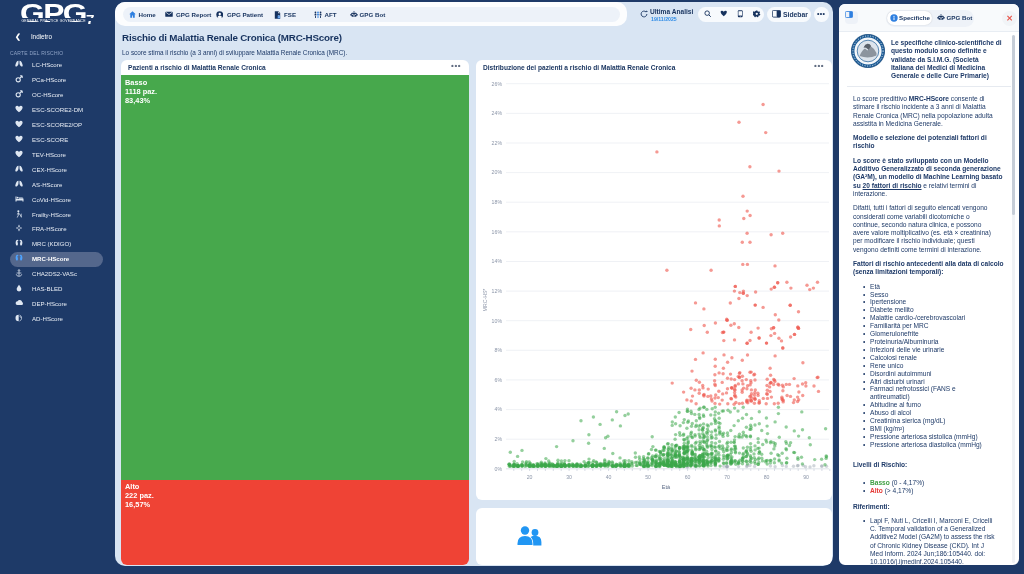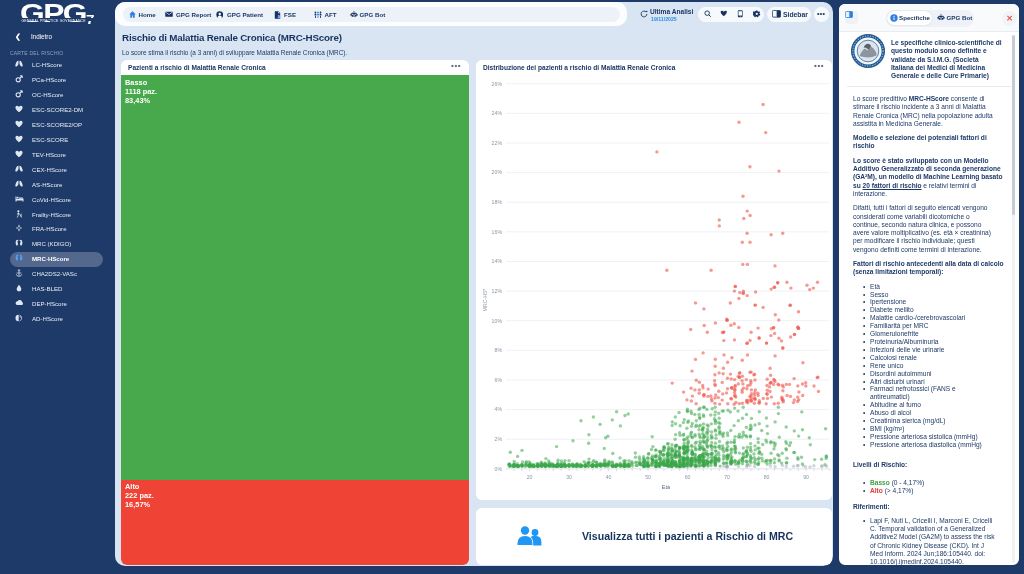--- a/index.html
+++ b/index.html
@@ -1979,21 +1979,20 @@
 </svg>
   </div>
 
   <div class="card" id="card3">
     <svg class="abs" style="left:40px;top:16px;" width="27" height="25" viewBox="0 0 27 25" fill="#2196f3">
       <circle cx="9" cy="6.5" r="4.2"></circle>
         <path d="M1.5 19.5 q0 -7.5 7.5 -7.5 q7.5 0 7.5 7.5 l0 1.5 l-15 0 z"></path>
       <circle cx="19" cy="8.5" r="3.4"></circle>
         <path d="M17.2 21.5 l0 -1.8 q0 -4.5 -2.6 -6.6 q1.8 -1.4 4.4 -1.4 q6.4 0 6.4 6.4 l0 3.4 z"></path>
     </svg>
-    <div class="abs navy" style="left:106px;top:22px;font-size:10.6px;font-weight:700;">Visualizza tutti i pazienti a Rischio di MRC</div>
   </div>
 </div>
 
 <div class="abs" id="rpanel">
   <div class="abs" id="rphead">
 <div class="abs" style="left:6px;top:7px;width:13px;height:13px;background:#eef2f8;border-radius:4px;text-align:center;line-height:15px;">
         <svg width="8" height="7" viewBox="0 0 12 10">
           <rect x="0.5" y="0.5" width="11" height="9" rx="1.6" fill="none" stroke="#2e7fe0" stroke-width="1.2"></rect>
           <rect x="6.4" y="0.5" width="5.1" height="9" rx="1.4" fill="#2e7fe0"></rect>
         </svg>

